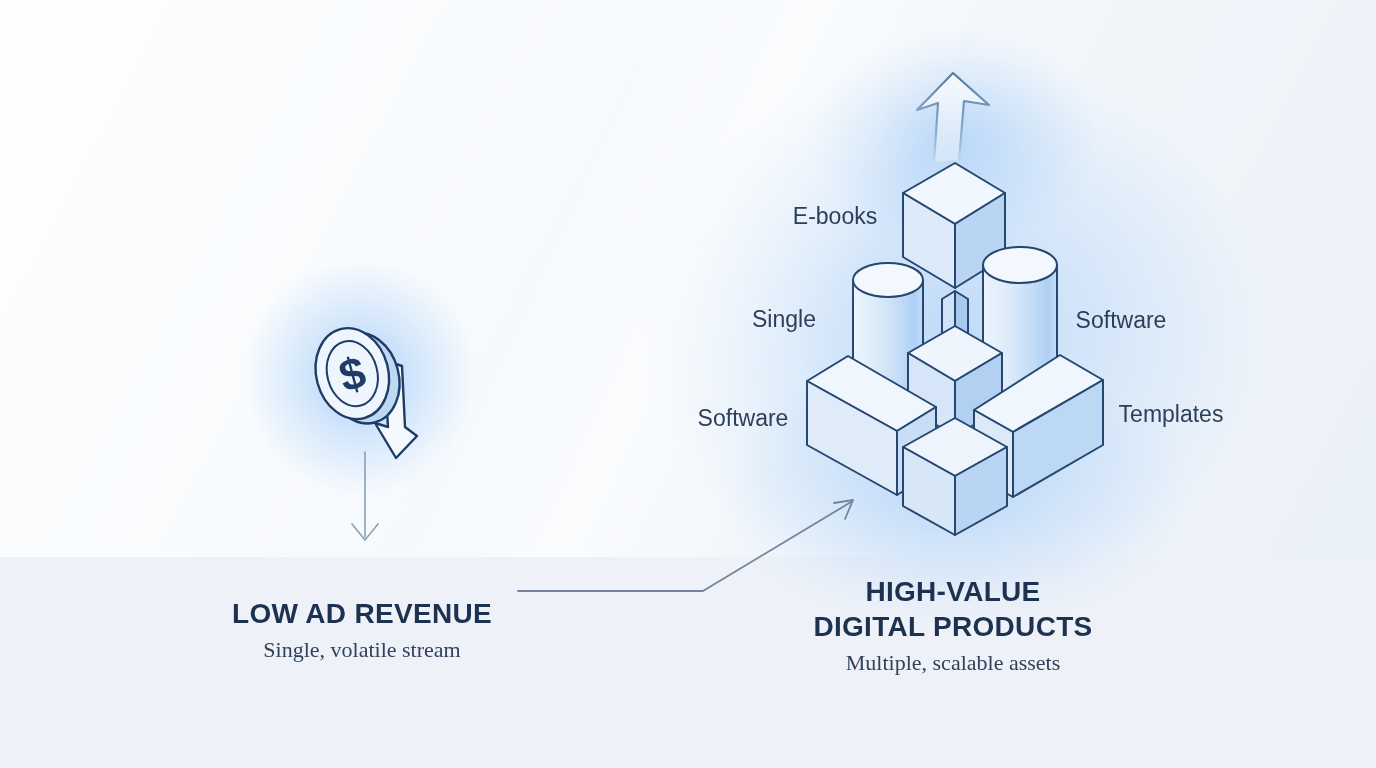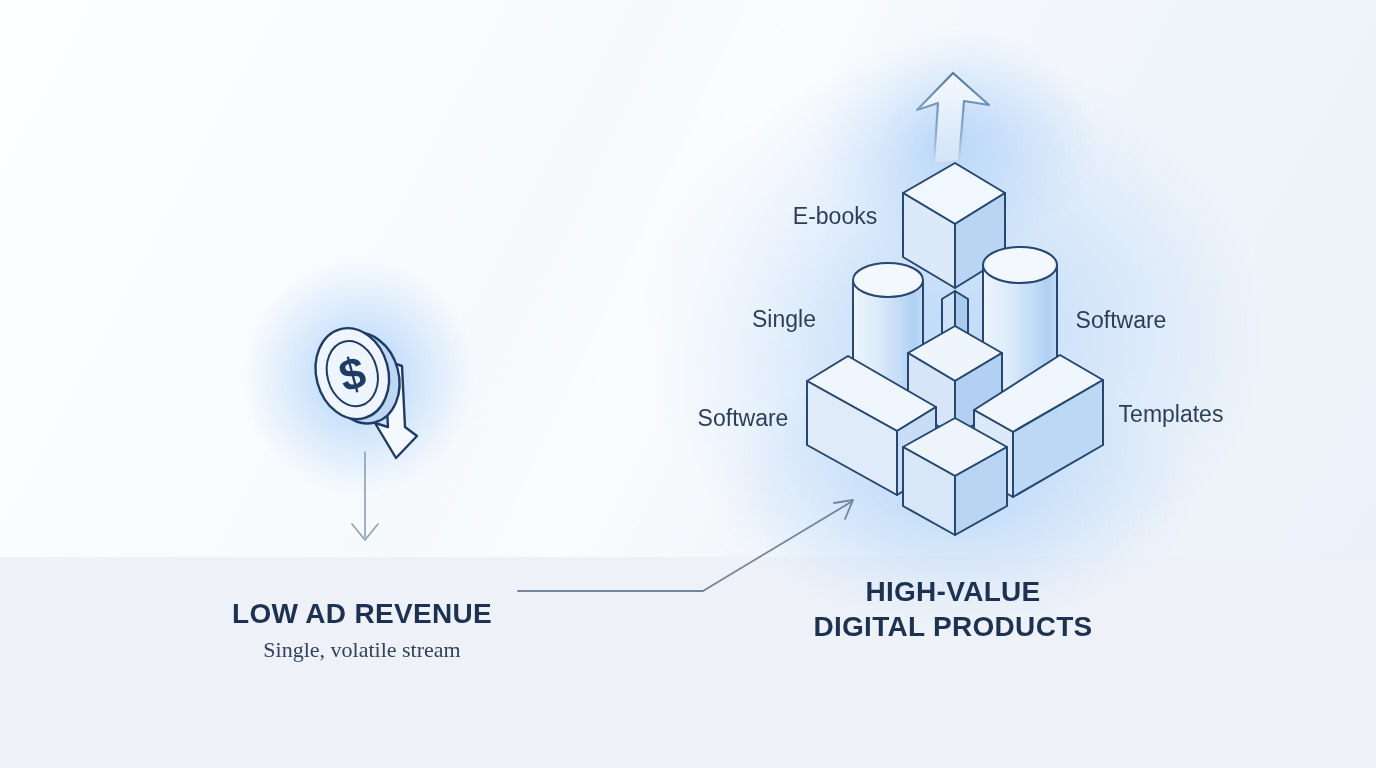--- a/index.html
+++ b/index.html
@@ -138,15 +138,16 @@
   <div class="lbl" style="left:1171px; top:414px">Templates</div>
 
   <div class="caption caption-left">
     <div class="caption-title">LOW AD REVENUE</div>
     <div class="caption-sub">Single, volatile stream</div>
   </div>
 
   <div class="caption caption-right">
     <div class="caption-title">HIGH-VALUE</div>
     <div class="caption-title">DIGITAL PRODUCTS</div>
+    <div class="caption-sub">Multiple, scalable assets</div>
   </div>
 
 </div>
 
 </body></html>

